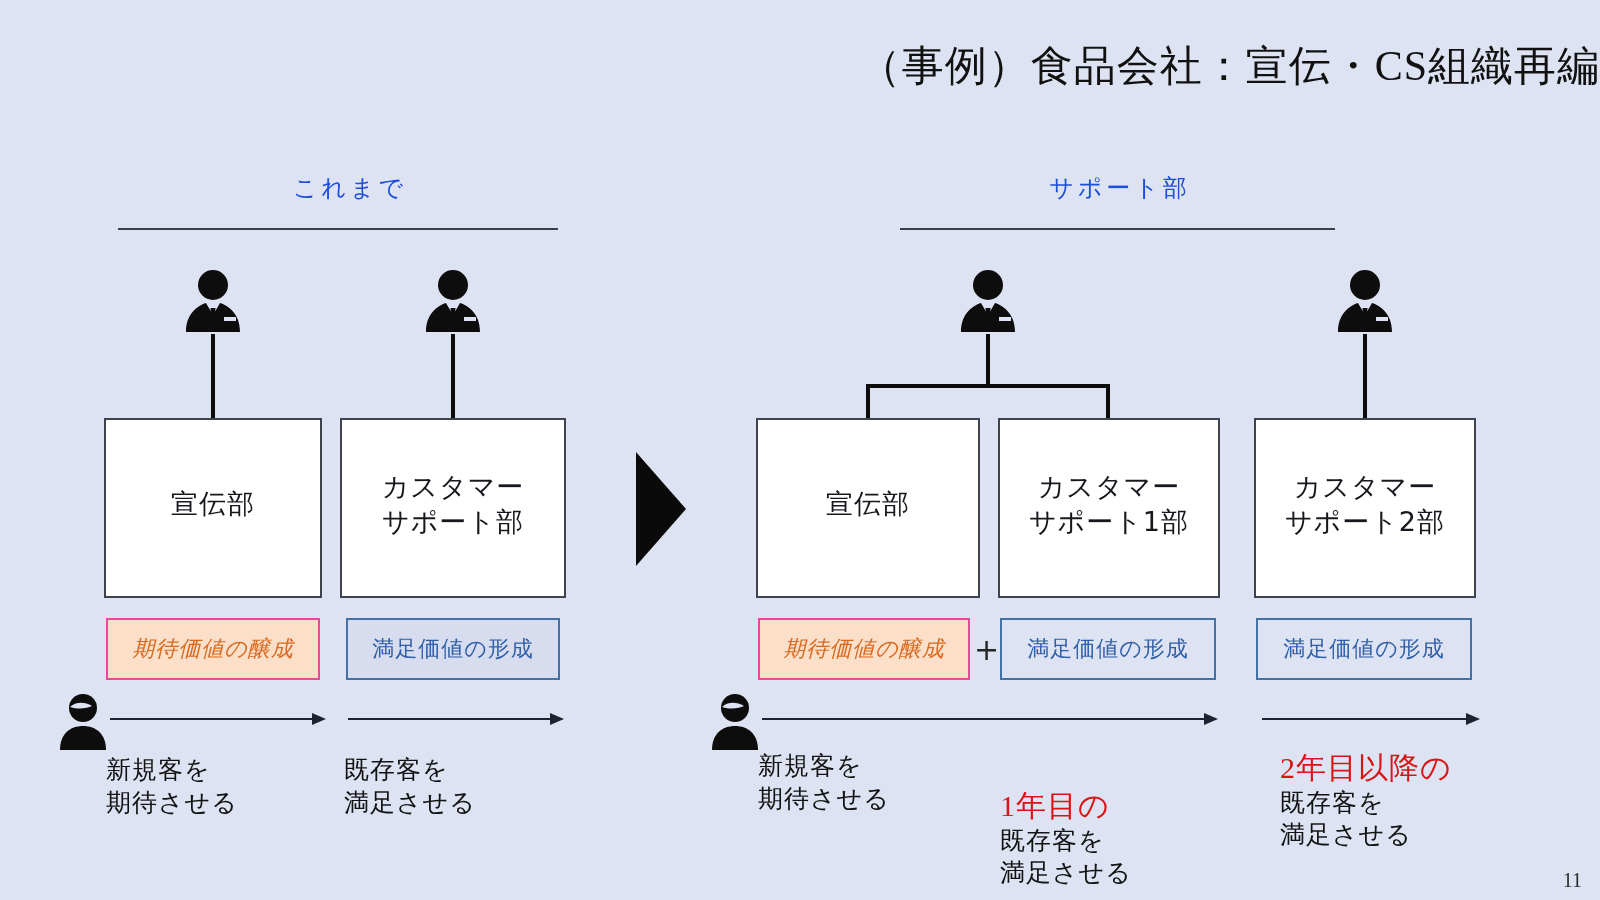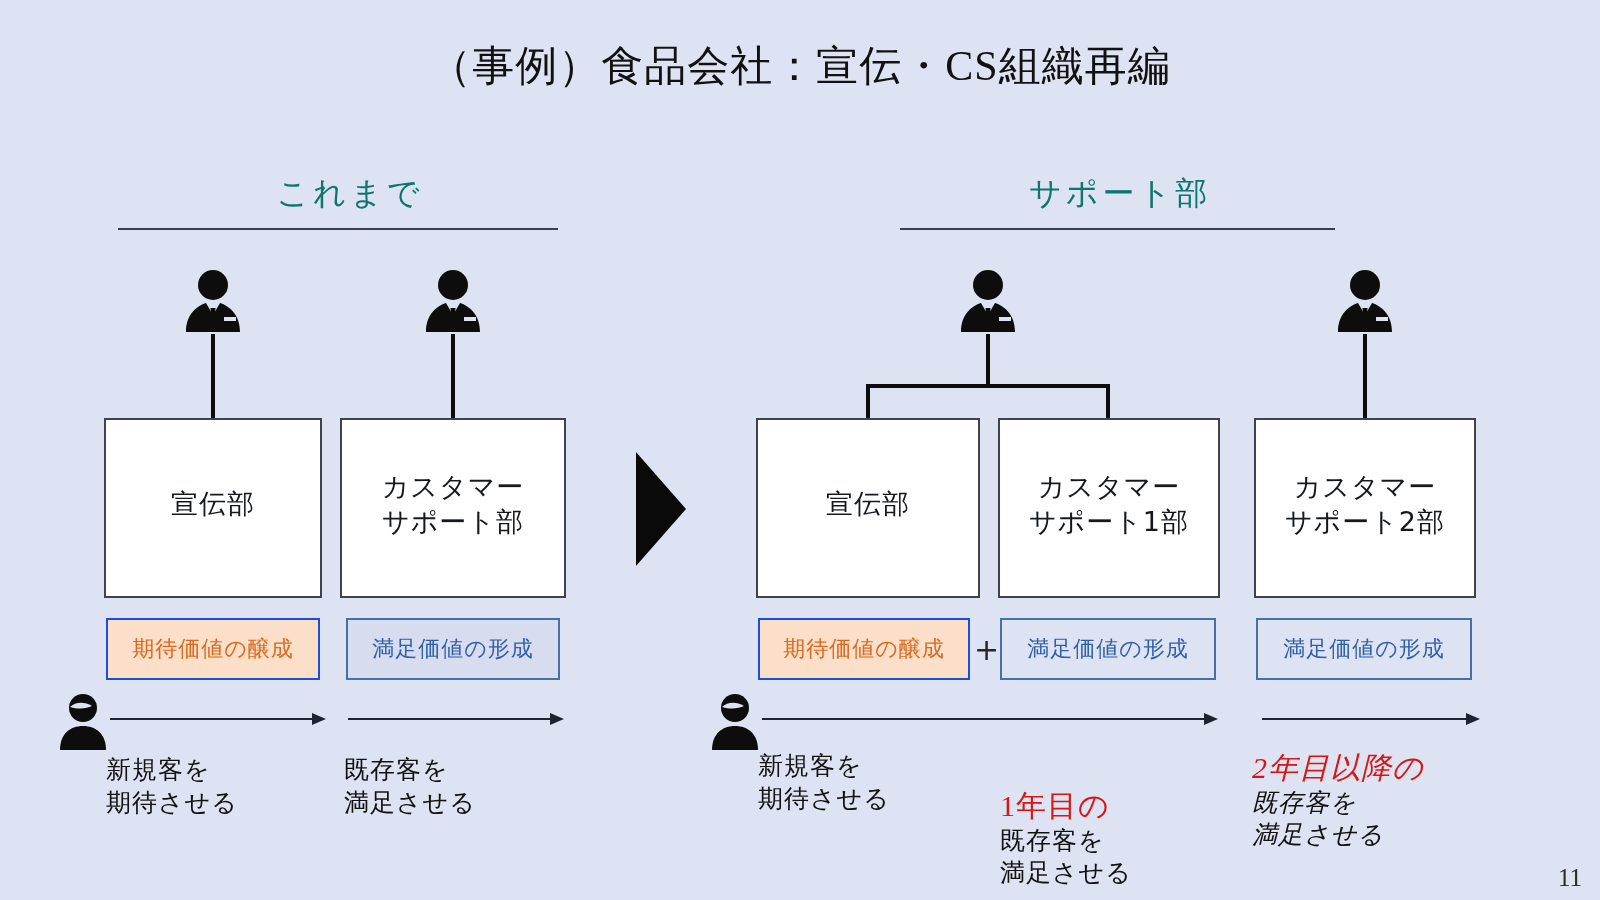--- a/index.html
+++ b/index.html
@@ -12,33 +12,33 @@
   #slide {
     position: relative;
     width: 1600px; height: 900px;
     background: #dde3f2;
   }
 
   
   #slide-title {
     position: absolute;
     top: 38px; left: 0; width: 1600px;
-    text-align: center;
+    text-align: right;
     font-size: 42px;
     color: #111111;
     letter-spacing: 1px;
     white-space: nowrap;
   }
 
   
   .section-header {
     position: absolute;
     text-align: center;
-    font-size: 32px;
-    color: #0f766e;
+    font-size: 24px;
+    color: #1d4ed8;
     letter-spacing: 4px;
   }
   .section-rule {
     position: absolute;
     height: 0;
     border-top: 2px solid #3a3f4a;
   }
 
   
   .manager {
@@ -83,22 +83,23 @@
     display: flex;
     align-items: center;
     justify-content: center;
     text-align: center;
     font-size: 22px;
     letter-spacing: 1px;
     height: 62px;
   }
   .chip-expect {
     background: #fbdfc9;
-    border: 2px solid #1d4ed8;
+    border: 2px solid #ec4899;
     color: #d9691f;
+    font-style: italic;
   }
   .chip-satisfy-filled {
     background: #d7ddee;
     border: 2px solid #4472a8;
     color: #2f5fa8;
   }
   .chip-satisfy {
     background: transparent;
     border: 2px solid #4472a8;
     color: #2f5fa8;
@@ -133,21 +134,21 @@
     display: block;
     color: #d81515;
     font-size: 30px;
     line-height: 1.22;
   }
 
   
   #page-number {
     position: absolute;
     right: 18px; bottom: 8px;
-    font-size: 25px;
+    font-size: 20px;
     color: #2b2b2b;
   }
 </style>
 </head>
 <body>
 
 <div id="slide">
 
   <div id="slide-title">（事例）食品会社：宣伝・CS組織再編</div>
 
@@ -275,20 +276,20 @@
   </div>
 
   <div class="caption" style="left:758px; top:750px; width:220px;">
     
     <span class="caption-body">新規客を<br>期待させる</span>
   </div>
   <div class="caption" style="left:1000px; top:750px; width:220px;margin-top:38px;">
     <span class="year-emph">1年目の</span>
     <span class="caption-body">既存客を<br>満足させる</span>
   </div>
-  <div class="caption" style="left:1252px; top:750px; width:220px;font-style:italic;">
+  <div class="caption" style="left:1280px; top:750px; width:220px;">
     <span class="year-emph">2年目以降の</span>
     <span class="caption-body">既存客を<br>満足させる</span>
   </div>
 
   <div id="page-number">11</div>
 
 </div>
 
 </body></html>

